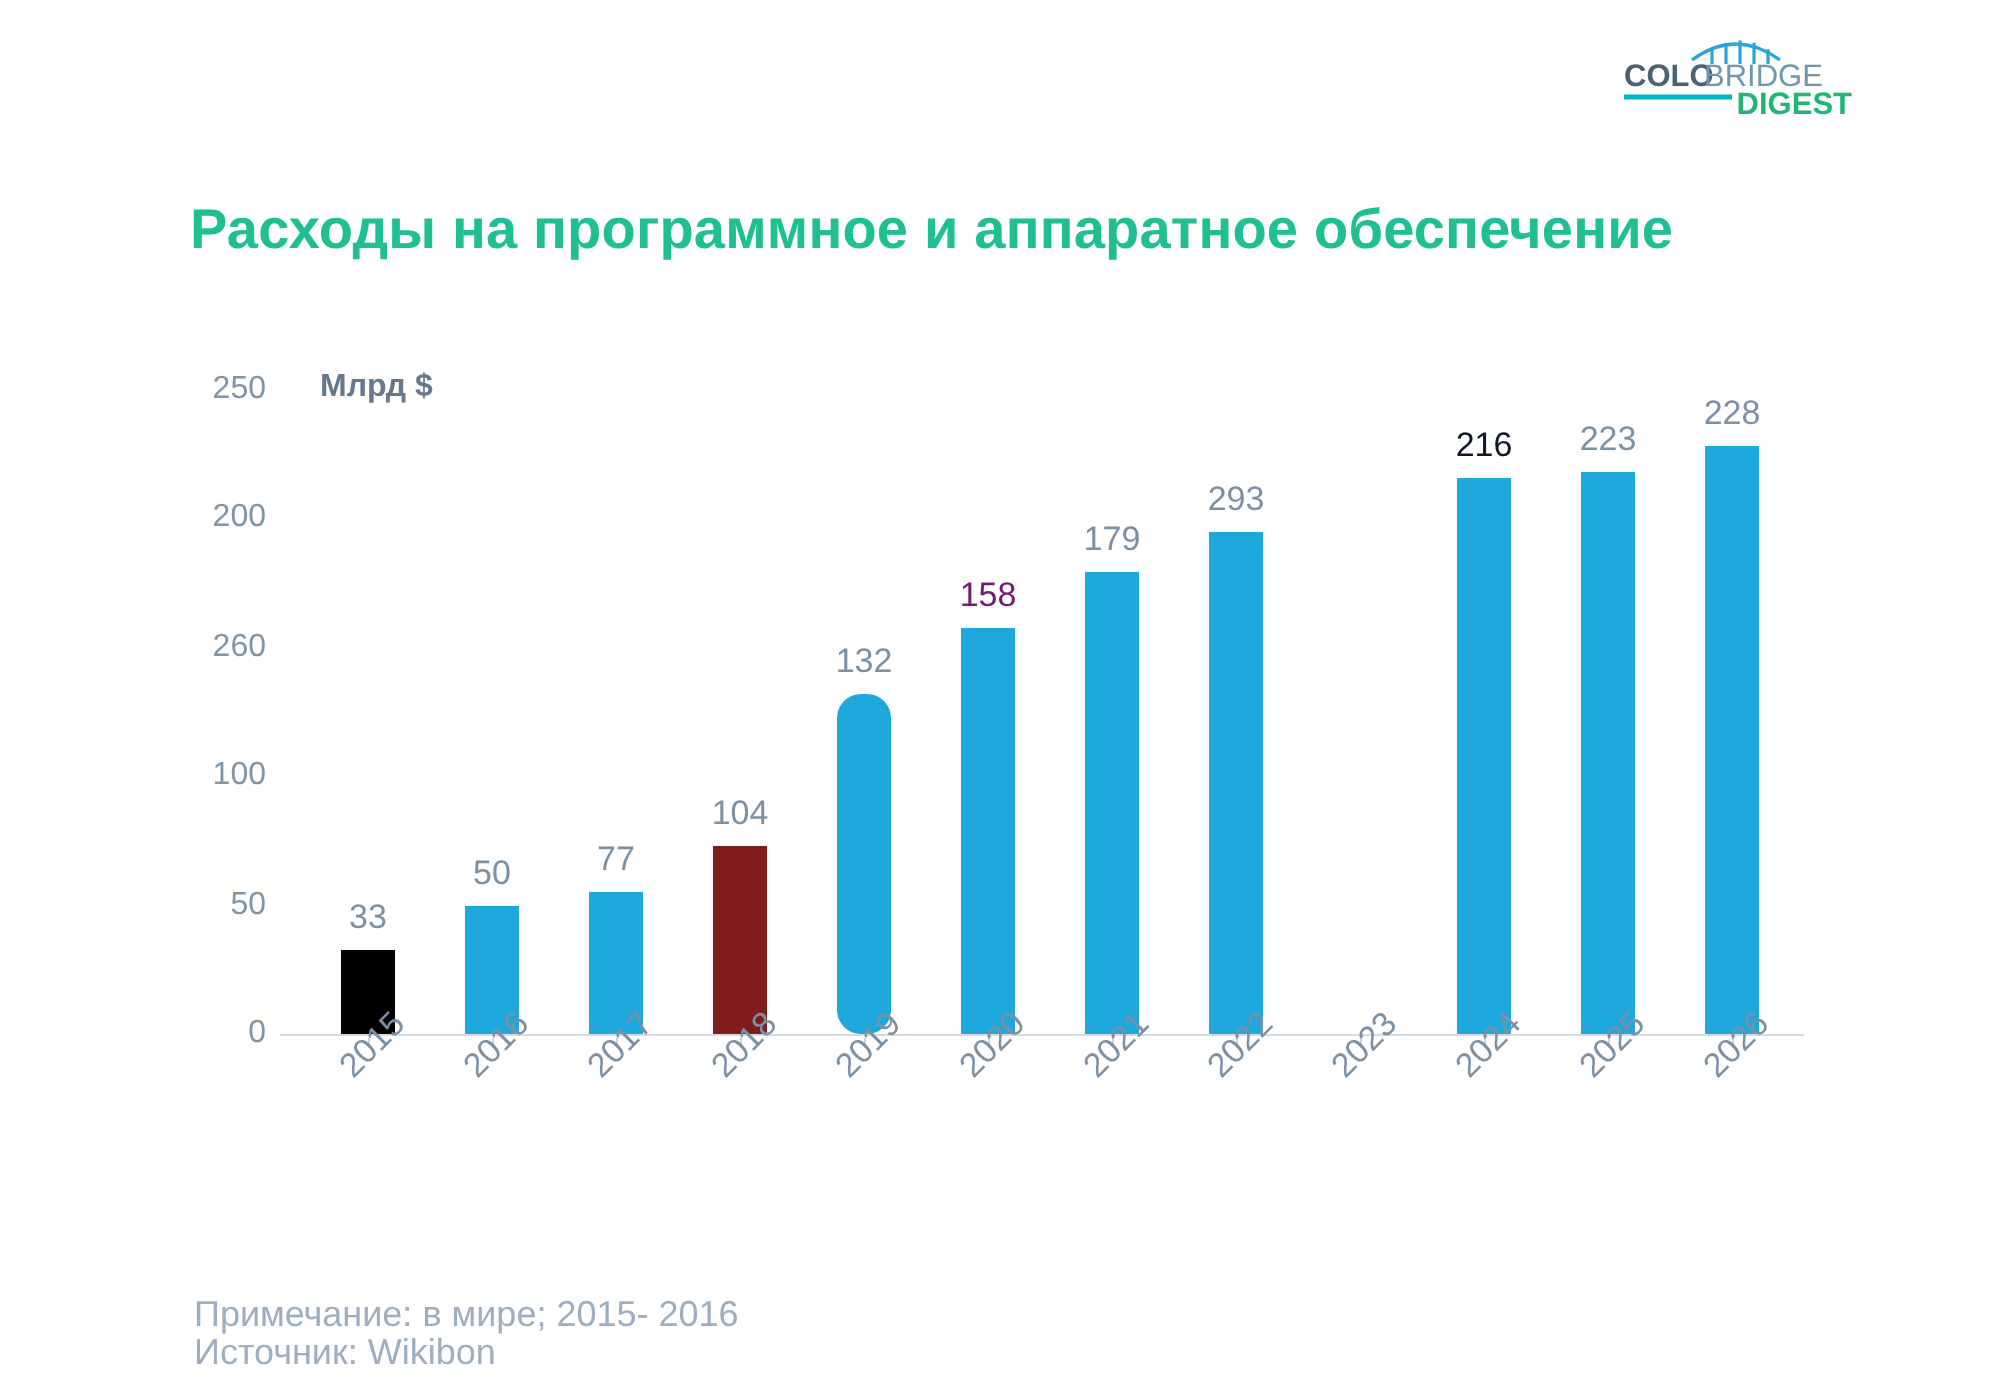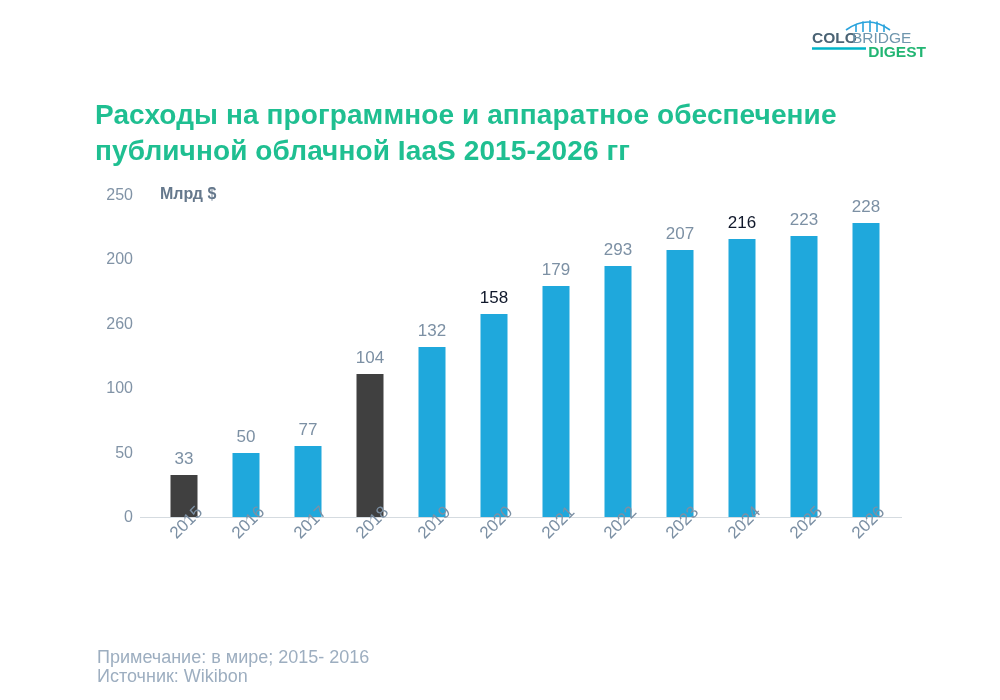--- a/index.html
+++ b/index.html
@@ -160,69 +160,63 @@
     </g>
     <text x="4" y="33" font-family="'Liberation Sans', sans-serif" font-size="15.5" font-weight="bold" fill="#4A6374">COLO</text>
     <text x="44" y="33" font-family="'Liberation Sans', sans-serif" font-size="15.5" fill="#6F96AD">BRIDGE</text>
     <line x1="4" y1="38.5" x2="58" y2="38.5" stroke="#00B4C8" stroke-width="2.6"></line>
     <text x="60" y="47" font-family="'Liberation Sans', sans-serif" font-size="15.5" font-weight="bold" fill="#22B573" text-anchor="end" transform="translate(58,0)">DIGEST</text>
   </svg>
 </div>
 
 <h1 id="title">
   <span class="line">Расходы на программное и аппаратное обеспечение</span>
-  <span class="line">публичной облачной IaaS 2015-2026 гг</span>
 </h1>
 
 <div id="chart">
   <div id="unit-label">Млрд $</div>
   <div id="plot">
       <div class="bar-slot" style="left: 8px;">
-        <div class="bar" title="2015: 33" style="height: 42.504px; background: #404040;">
+        <div class="bar" title="2015: 33" style="height: 42.504px; background: #000000;">
           <div class="bar-label" style="color: rgb(124, 144, 164);">33</div>
         </div>
       </div>
       <div class="bar-slot" style="left: 70px;">
         <div class="bar" title="2016: 50" style="height: 64.4px; background: rgb(31, 168, 220);">
           <div class="bar-label" style="color: rgb(124, 144, 164);">50</div>
         </div>
       </div>
       <div class="bar-slot" style="left: 132px;">
         <div class="bar" title="2017: 77" style="height: 71px; background: rgb(31, 168, 220);">
           <div class="bar-label" style="color: rgb(124, 144, 164);">77</div>
         </div>
       </div>
       <div class="bar-slot" style="left: 194px;">
-        <div class="bar" title="2018: 104" style="height: 143px; background: #404040;">
+        <div class="bar" title="2018: 104" style="height: 94px; background: #7f1d1d;">
           <div class="bar-label" style="color: rgb(124, 144, 164);">104</div>
         </div>
       </div>
       <div class="bar-slot" style="left: 256px;">
-        <div class="bar" title="2019: 132" style="height: 170.016px; background: rgb(31, 168, 220);">
+        <div class="bar" title="2019: 132" style="height: 170.016px; background: rgb(31, 168, 220); border-radius: 12px;">
           <div class="bar-label" style="color: rgb(124, 144, 164);">132</div>
         </div>
       </div>
       <div class="bar-slot" style="left: 318px;">
         <div class="bar" title="2020: 158" style="height: 203.504px; background: rgb(31, 168, 220);">
-          <div class="bar-label" style="color: #0f172a;">158</div>
+          <div class="bar-label" style="color: #701a75;">158</div>
         </div>
       </div>
       <div class="bar-slot" style="left: 380px;">
         <div class="bar" title="2021: 179" style="height: 230.552px; background: rgb(31, 168, 220);">
           <div class="bar-label" style="color: rgb(124, 144, 164);">179</div>
         </div>
       </div>
       <div class="bar-slot" style="left: 442px;">
         <div class="bar" title="2022: 195" style="height: 251.16px; background: rgb(31, 168, 220);">
           <div class="bar-label" style="color: rgb(124, 144, 164);">293</div>
-        </div>
-      </div>
-      <div class="bar-slot" style="left: 504px;">
-        <div class="bar" title="2023: 207" style="height: 266.616px; background: rgb(31, 168, 220);">
-          <div class="bar-label" style="color: rgb(124, 144, 164);">207</div>
         </div>
       </div>
       <div class="bar-slot" style="left: 566px;">
         <div class="bar" title="2024: 216" style="height: 278.208px; background: rgb(31, 168, 220);">
           <div class="bar-label" style="color: #0f172a;">216</div>
         </div>
       </div>
       <div class="bar-slot" style="left: 628px;">
         <div class="bar" title="2025: 223" style="height: 281px; background: rgb(31, 168, 220);">
           <div class="bar-label" style="color: rgb(124, 144, 164);">223</div>

